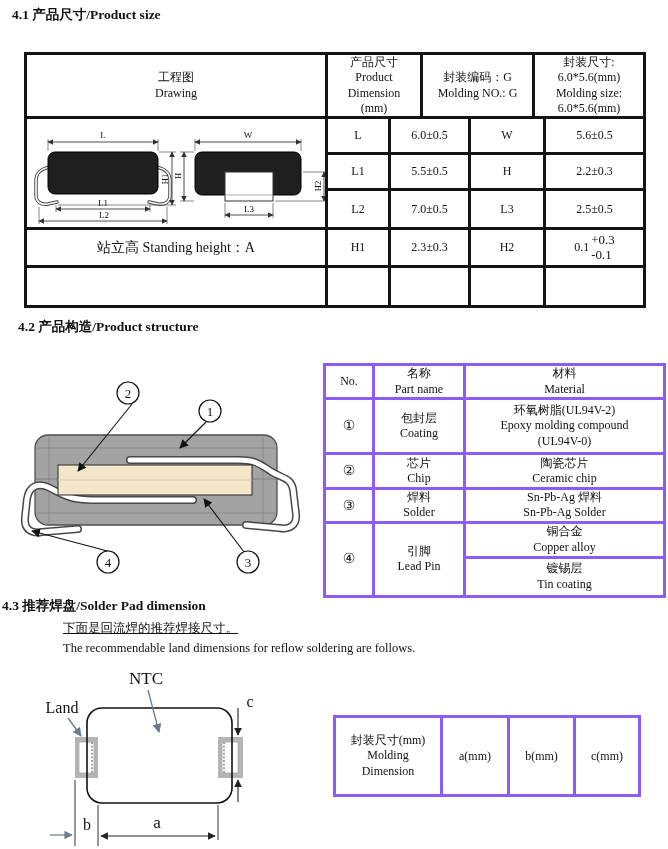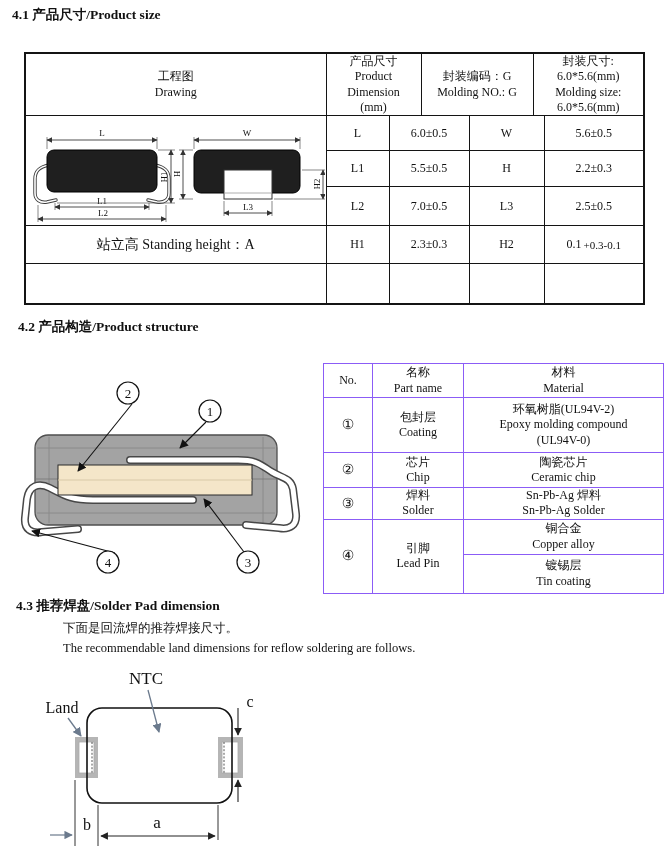--- a/index.html
+++ b/index.html
@@ -3,27 +3,27 @@
 <meta charset="utf-8">
 <style>
   html,body{margin:0;padding:0;background:#fff;}
   .page{
     position:relative;width:668px;height:849px;background:#ffffff;overflow:hidden;
     font-family:"Liberation Serif","DejaVu Serif",serif;color:#111;
   }
   .abs{position:absolute;}
   .h1{font-weight:bold;font-size:13.5px;}
   table.t{border-collapse:collapse;table-layout:fixed;}
-  table.t td{border:1px solid #8b5cf6;text-align:center;vertical-align:middle;
+  table.t td{border:3px solid #8b5cf6;text-align:center;vertical-align:middle;
     font-size:12px;padding:0;line-height:1.25;overflow:hidden;}
   table.outer2 td{border-color:#141414;}
   table.outer2{border:2px solid #141414;}
   .cellstack div{line-height:1.28;}
   .tolwrap{display:inline-flex;align-items:center;gap:2px;}
-  .tol{display:inline-flex;font-size:11px;line-height:1.15;
+  .tol{display:inline-flex;flex-direction:column;font-size:13px;line-height:1.15;
     text-align:left;}
   .note{font-size:12.5px;}
   svg text{font-family:"Liberation Serif","DejaVu Serif",serif;fill:#111;}
   .dim{stroke:#3a3a3a;stroke-width:0.9;fill:none;}
   .ext{stroke:#555;stroke-width:0.7;fill:none;}
 </style>
 </head>
 <body>
 
 <div class="page">
@@ -273,22 +273,22 @@
     </tr>
     <tr style="height:39px">
       <td class="cellstack">
         <div>镀锡层</div>
         <div>Tin coating</div>
       </td>
     </tr>
   </tbody>
     </table>
 
-  <div class="abs h1" style="left:16px;top:597px;">4.3 推荐焊盘/Solder Pad dimension</div>
-  <div class="abs note" style="left:63px;top:620px;">下面是回流焊的推荐焊接尺寸。</div>
+  <div class="abs h1" style="left:2px;top:597px;">4.3 推荐焊盘/Solder Pad dimension</div>
+  <div class="abs note" style="left:63px;top:620px;text-decoration:underline;">下面是回流焊的推荐焊接尺寸。</div>
   <div class="abs note" style="left:63px;top:641px;text-align:right;">The recommendable land dimensions for reflow soldering are follows.</div>
 
   <svg class="abs" style="left:2px;top:668px;" width="330" height="181" viewBox="0 0 330 181">
     <defs>
       <marker id="pa" viewBox="0 0 10 10" refX="9" refY="5" markerWidth="7" markerHeight="7" orient="auto-start-reverse">
           <path d="M0,0 L10,5 L0,10 z" fill="#222"></path>
         </marker>
       <marker id="pb" viewBox="0 0 10 10" refX="9" refY="5" markerWidth="7" markerHeight="7" orient="auto-start-reverse">
           <path d="M0,0 L10,5 L0,10 z" fill="#6b7a8d"></path>
         </marker>
@@ -321,16 +321,26 @@
   </svg>
 
   <table class="t abs" style="left:333px;top:715px;width:305px;height:82px;">
     <colgroup>
       <col style="width:107px">
         <col style="width:67px">
         <col style="width:66px">
         <col style="width:65px">
     </colgroup>
     <tbody>
+        <tr style="height:52px">
+      <td class="cellstack">
+        <div>封装尺寸(mm)</div>
+        <div>Molding</div>
+        <div>Dimension</div>
+      </td>
+      <td>a(mm)</td>
+      <td>b(mm)</td>
+      <td>c(mm)</td>
+    </tr>
   </tbody>
     </table>
 
 </div>
 
 </body></html>

